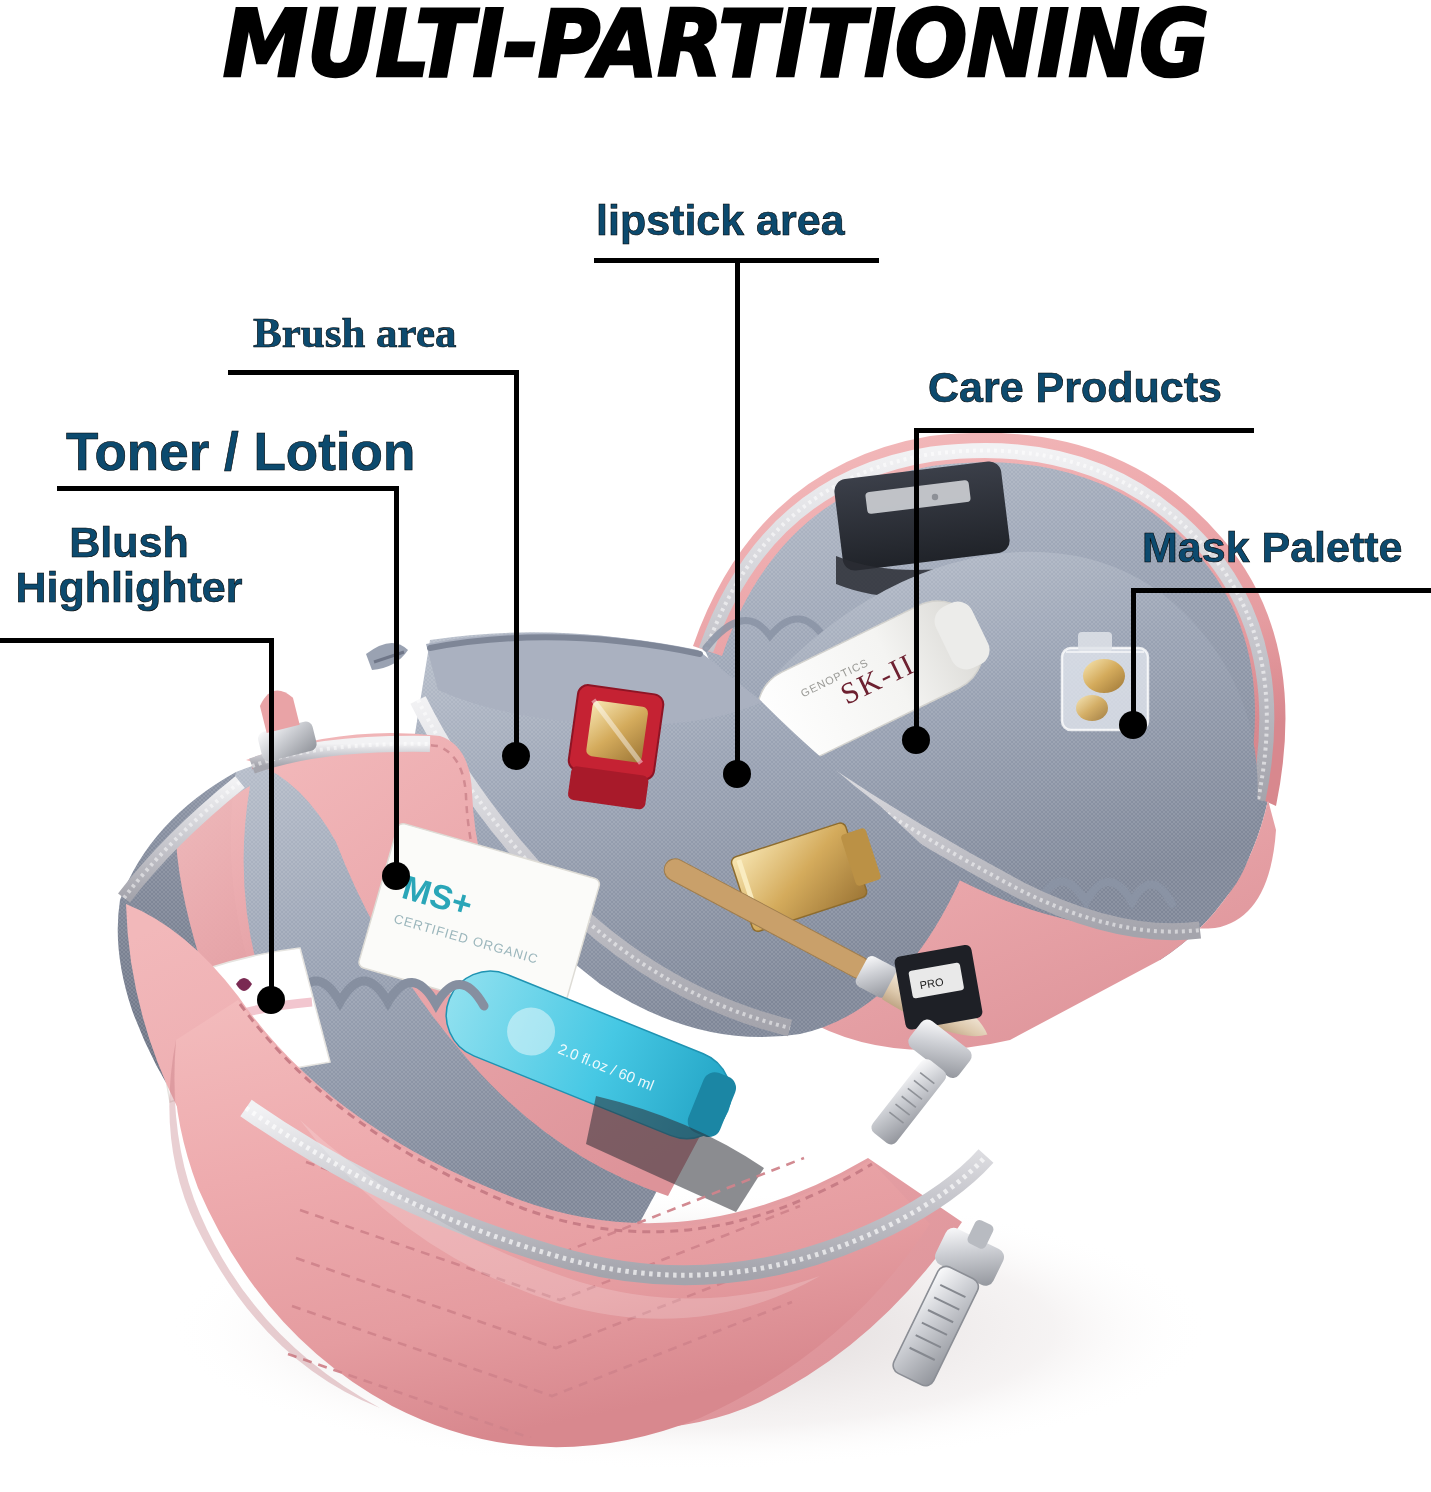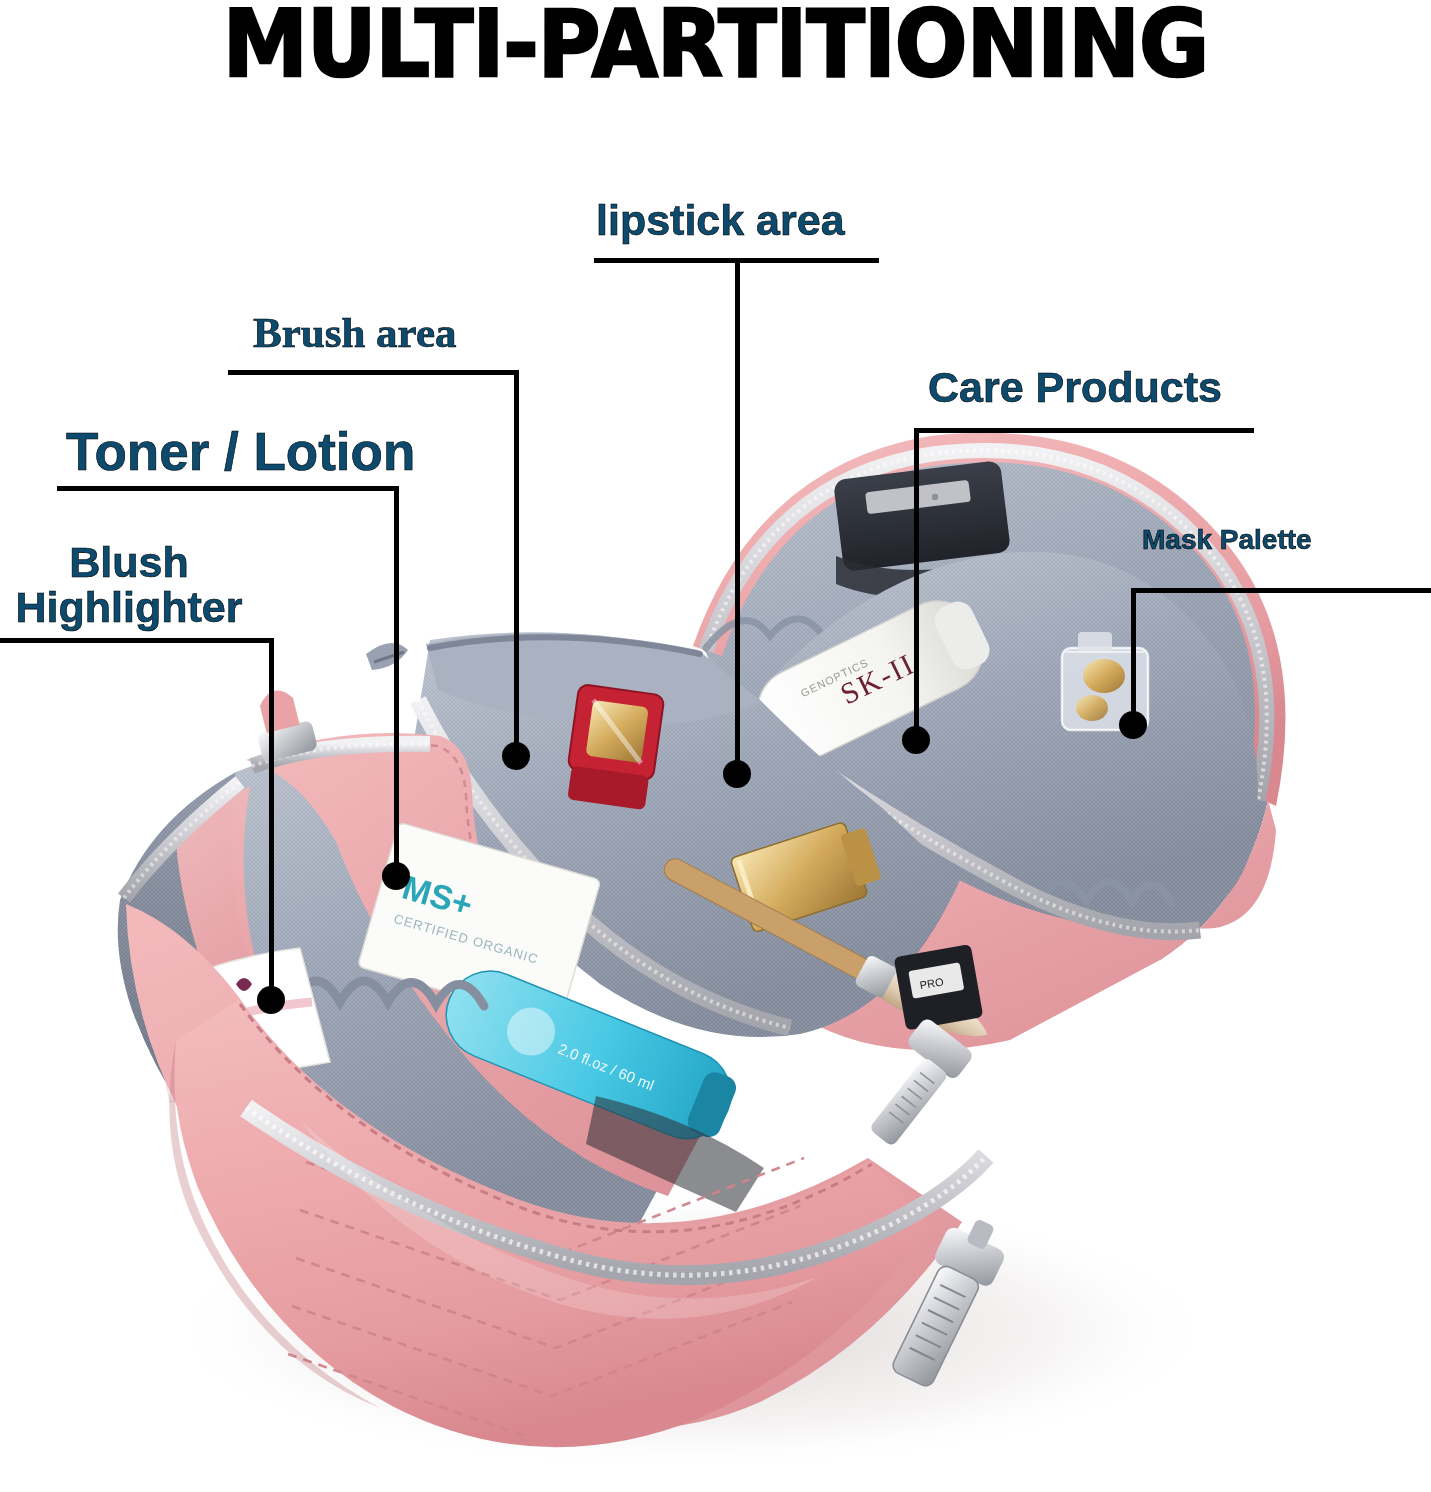--- a/index.html
+++ b/index.html
@@ -68,21 +68,21 @@
   }
 
   
   #photo {
     position: absolute;
     left: 0; top: 0;
     width: 1431px; height: 1492px;
     z-index: 0;
   }
   #callouts { position: absolute; inset: 0; z-index: 5; }
-  #title-layer { position: absolute; inset: 0; z-index: 6; }
+  #title-layer { position: absolute; inset: 0; z-index: 6; font-style: italic; }
 </style>
 </head>
 <body>
 
 <div id="stage">
 
   <svg id="photo" viewBox="0 0 1431 1492" preserveAspectRatio="none" aria-hidden="true">
     <defs>
       <linearGradient id="gLeather" x1="0" y1="0" x2="0.35" y2="1">
         <stop offset="0%" stop-color="#f3bcbd"></stop>
@@ -383,21 +383,21 @@
     <path d="M300 1120 Q420 1230 580 1282 Q700 1318 820 1276
              Q700 1344 560 1304 Q400 1254 300 1120 Z" fill="#ffffff" opacity="0.18"></path>
 
     <path d="M176 1040 Q168 1140 200 1214 Q254 1340 380 1408
              Q262 1362 196 1226 Q156 1142 176 1040 Z" fill="#c1767f" opacity="0.35"></path>
   </svg>
 
   <div id="callouts">
 
     <div class="callout">
-      <div class="ctext two-line" style="left:0px; top:520px; width:258px; font-size:43px; text-align:center;margin-top:20px;">
+      <div class="ctext two-line" style="left:0px; top:520px; width:258px; font-size:43px; text-align:center;">
         <span>Blush</span><br>
         <span>Highlighter</span>
       </div>
       <div class="rule" style="left:0px; top:638px; width:274px;"></div>
       <div class="leader" style="left:269px; top:638px; height:362px;"></div>
       <div class="dot" style="left:257px; top:986px;"></div>
     </div>
 
     <div class="callout">
       <div class="ctext" style="left:66px; top:424px; font-size:53px;">Toner / Lotion</div>
@@ -421,21 +421,21 @@
     </div>
 
     <div class="callout">
       <div class="ctext" style="left:928px; top:365px; font-size:43px;">Care Products</div>
       <div class="rule" style="left:914px; top:428px; width:340px;"></div>
       <div class="leader" style="left:914px; top:428px; height:312px;"></div>
       <div class="dot" style="left:902px; top:726px;"></div>
     </div>
 
     <div class="callout">
-      <div class="ctext" style="left:1142px; top:525px; font-size:28px;">Mask Palette</div>
+      <div class="ctext" style="left:1142px; top:525px; font-size:43px;">Mask Palette</div>
       <div class="rule" style="left:1131px; top:588px; width:300px;"></div>
       <div class="leader" style="left:1131px; top:588px; height:137px;"></div>
       <div class="dot" style="left:1119px; top:711px;"></div>
     </div>
   </div>
 
   <div id="title-layer">
     <div id="title">MULTI-PARTITIONING</div>
   </div>
 

